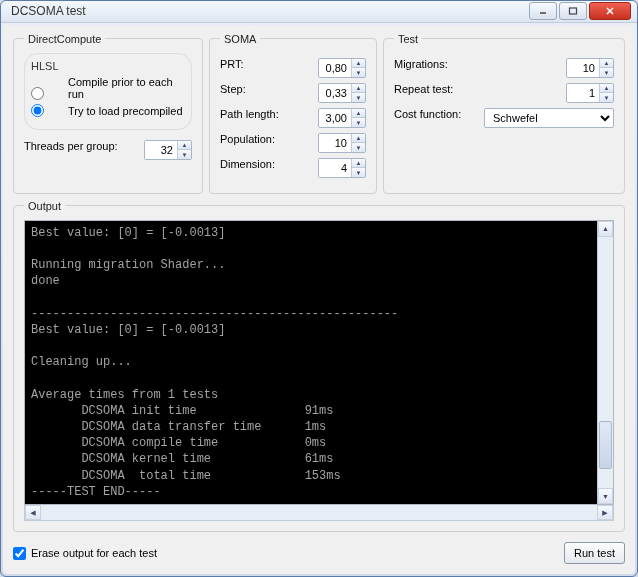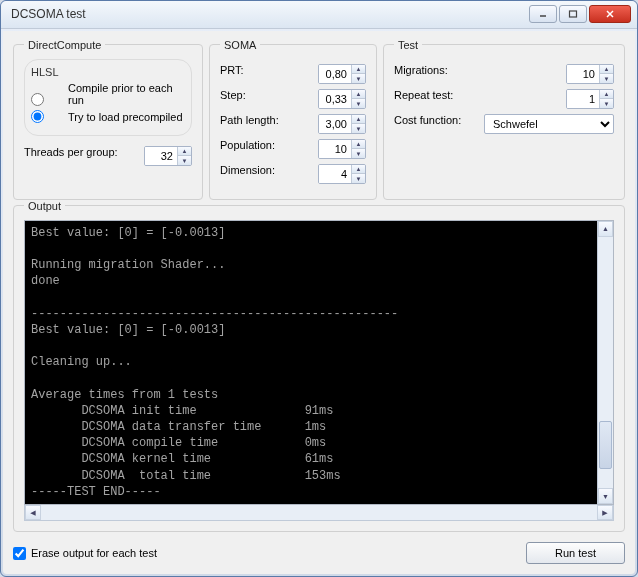--- a/index.html
+++ b/index.html
@@ -49,21 +49,21 @@
 
 .content {
   flex: 1;
   padding: 8px 10px 10px 10px;
   background: #f0f0f0;
   margin: 2px;
   border-radius: 0 0 4px 4px;
   display: flex;
   flex-direction: column;
 }
-.top-row { display: flex; gap: 6px; }
+.top-row { display: flex; gap: 6px; margin-bottom: 6px; }
 fieldset {
   border: 1px solid #d0d0d0;
   border-radius: 4px;
   padding: 8px 10px 10px 10px;
   background: #f0f0f0;
 }
 legend { font-size: 11px; color: #222; padding: 0 4px; }
 .dc-box { width: 190px; }
 .soma-box { width: 168px; }
 .test-box { flex: 1; }
@@ -169,21 +169,21 @@
   font-size: 7px; color: #446;
 }
 .hscroll .track { flex: 1; }
 .bottom-row {
   display: flex;
   align-items: center;
   margin-top: 10px;
 }
 .bottom-row .chk { display: flex; align-items: center; gap: 5px; flex: 1; }
 .run-btn {
-  padding: 4px 28px;
+  padding: 4px 9px;
   border: 1px solid #8a96a8;
   border-radius: 3px;
   background: linear-gradient(#fdfdfd,#e4e8ee);
   font-size: 11px;
   cursor: pointer;
 }
 </style>
 </head>
 <body>
 

